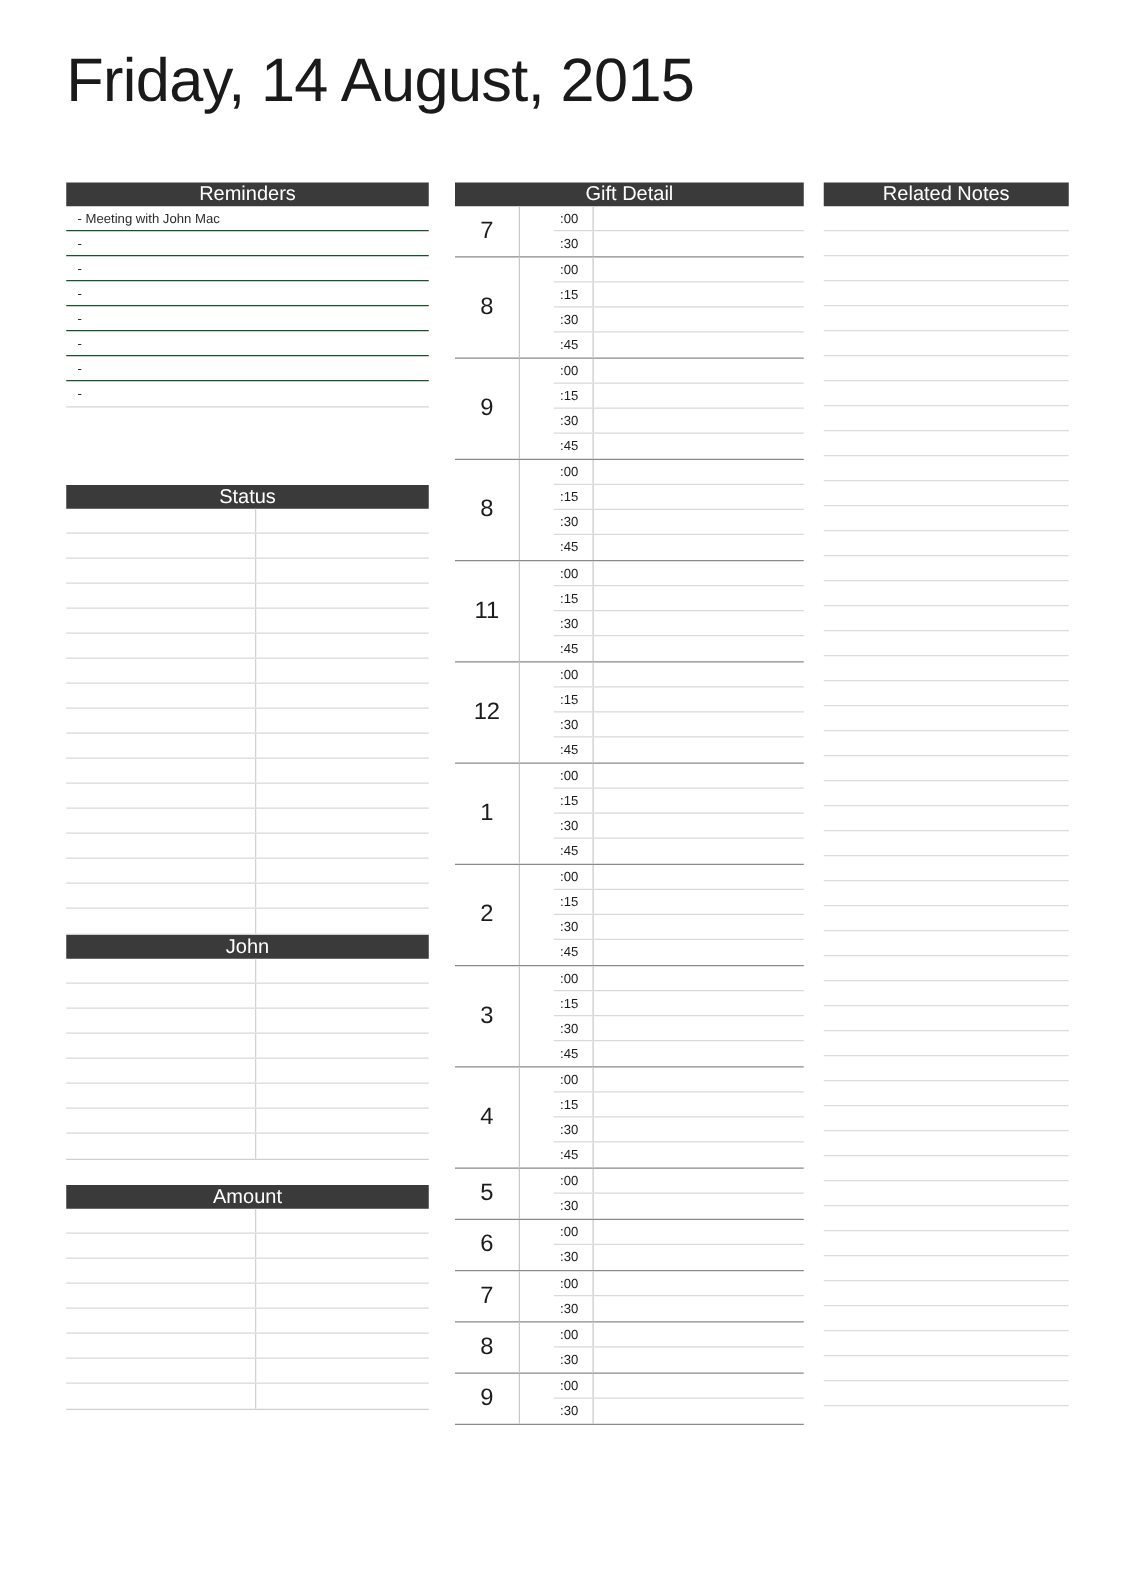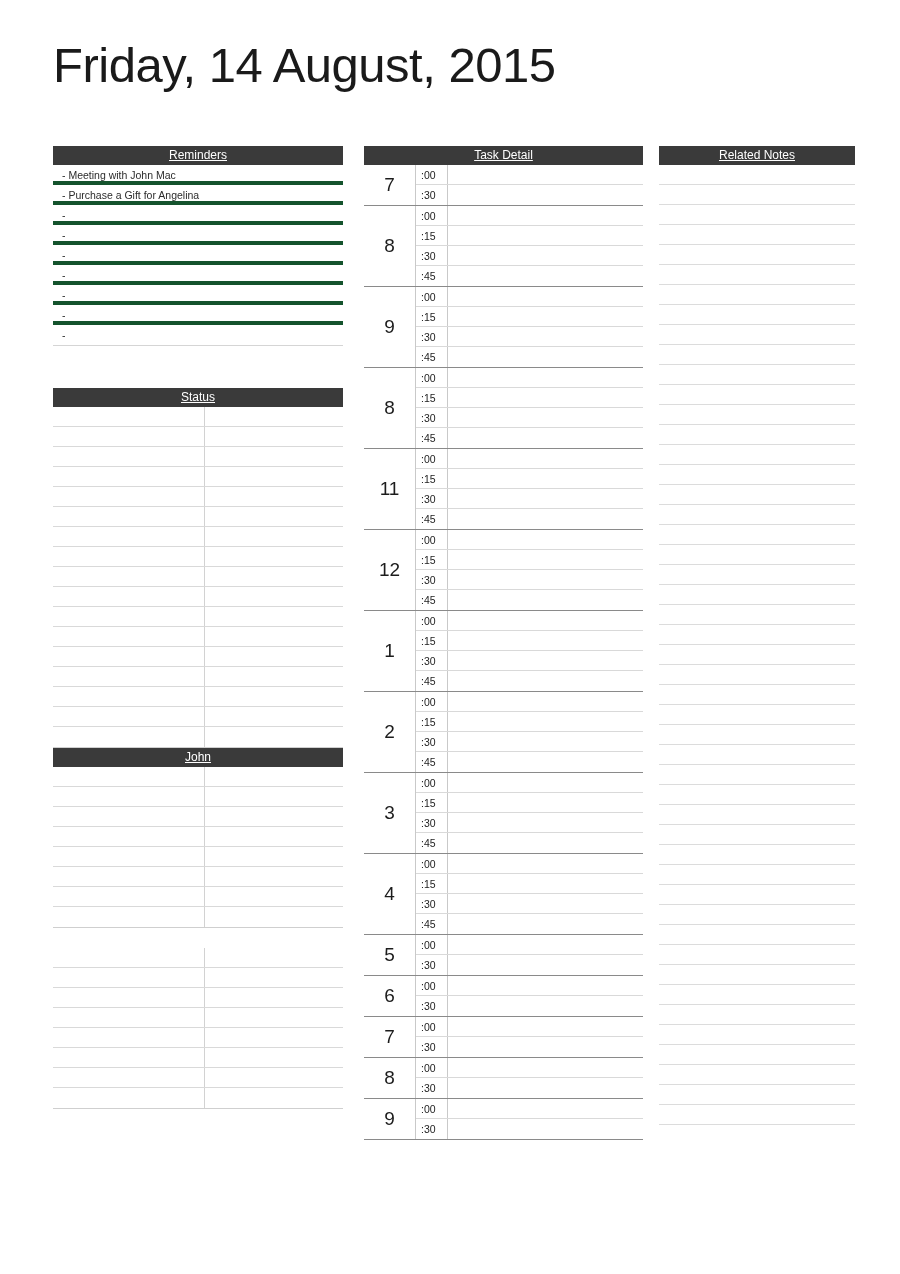--- a/index.html
+++ b/index.html
@@ -17,34 +17,33 @@
     position:absolute;left:53px;top:40px;
     font-size:49px;font-weight:400;letter-spacing:-0.5px;
     color:#1a1a1a;line-height:1.05;white-space:nowrap;
   }
 
   
   .panel{position:absolute;}
   .hdr{
     background:#3a3a3a;color:#ffffff;
     height:19px;line-height:19px;
-    font-size:12px;text-align:center;
+    font-size:16px;text-align:center;
     box-sizing:border-box;
-    text-decoration:underline;
   }
   .hdr.split{display:flex;flex-direction:column;}
   .hdr.split>span{flex:1;text-align:center;display:block;}
   .hdr.split>span.left{flex:0 0 151px;}
   .hdr.split>span.right{flex:1;margin-top:16px;}
 
   
   .rem-body{border-bottom:1px solid #d5d5d5;}
   .rem-row{
     height:20px;line-height:20px;
-    border-bottom:4px solid #14532d;
+    border-bottom:1px solid #14532d;
     font-size:10.5px;padding-left:9px;
     box-sizing:border-box;color:#2b2b2b;
     white-space:nowrap;overflow:hidden;
   }
   .rem-row:last-child{border-bottom:none;}
 
   
   .tbl{position:relative;border-bottom:1px solid #cfcfcf;}
   .tbl-row{
     height:20px;
@@ -59,21 +58,21 @@
   
   .td-body{border-bottom:1px solid #8a8a8a;}
   .hour-block{display:flex;border-bottom:1px solid #8a8a8a;}
   .hour-block:last-child{border-bottom:none;}
   .hour-cell{
     flex:0 0 51px;
     display:flex;align-items:center;justify-content:center;
     font-size:19px;color:#1c1c1c;font-weight:400;
     box-sizing:border-box;
   }
-  .slots{flex:1;border-left:1px solid #c9c9c9;box-sizing:border-box;}
+  .slots{flex:1;border-left:1px solid #c9c9c9;box-sizing:border-box;padding-left:27px;}
   .slot{
     height:20px;line-height:20px;
     display:flex;
     border-bottom:1px solid #d9d9d9;
     box-sizing:border-box;
   }
   .slot:last-child{border-bottom:none;}
   .slot .min{
     flex:0 0 31px;
     font-size:10.5px;color:#1c1c1c;
@@ -93,21 +92,20 @@
 <body>
 
 <div class="page">
 
   <div class="title">Friday, 14 August, 2015</div>
 
   <div class="panel" style="left:53px;top:146px;width:290px;">
     <div class="hdr">Reminders</div>
     <div class="rem-body" id="reminders-body">
         <div class="rem-row">- Meeting with John Mac</div>
-        <div class="rem-row">- Purchase a Gift for Angelina</div>
         <div class="rem-row">-</div>
         <div class="rem-row">-</div>
         <div class="rem-row">-</div>
         <div class="rem-row">-</div>
         <div class="rem-row">-</div>
         <div class="rem-row">-</div>
         <div class="rem-row">-</div>
       </div>
   </div>
 
@@ -223,20 +221,24 @@
           <div class="c2"></div>
         </div>
         <div class="tbl-row">
           <div class="c1"></div>
           <div class="c2"></div>
         </div>
       </div>
   </div>
 
   <div class="panel" style="left:53px;top:948px;width:290px;">
+    <div class="hdr split">
+      <span class="left">Amount</span>
+      <span class="right">Expenses</span>
+    </div>
     <div class="tbl" id="expenses-body">
         <div class="tbl-row">
           <div class="c1"></div>
           <div class="c2"></div>
         </div>
         <div class="tbl-row">
           <div class="c1"></div>
           <div class="c2"></div>
         </div>
         <div class="tbl-row">
@@ -260,21 +262,21 @@
           <div class="c2"></div>
         </div>
         <div class="tbl-row">
           <div class="c1"></div>
           <div class="c2"></div>
         </div>
       </div>
   </div>
 
   <div class="panel" style="left:364px;top:146px;width:279px;">
-    <div class="hdr">Task Detail</div>
+    <div class="hdr">Gift Detail</div>
     <div class="td-body" id="task-detail-body">
         <div class="hour-block">
           <div class="hour-cell">7</div>
           <div class="slots">
             <div class="slot">
               <div class="min">:00</div>
               <div class="write"></div>
             </div>
             <div class="slot">
               <div class="min">:30</div>

